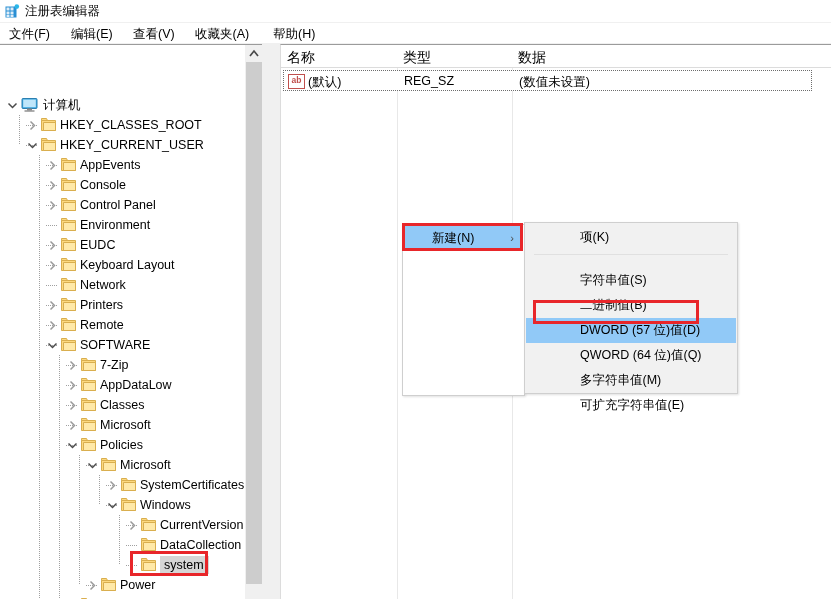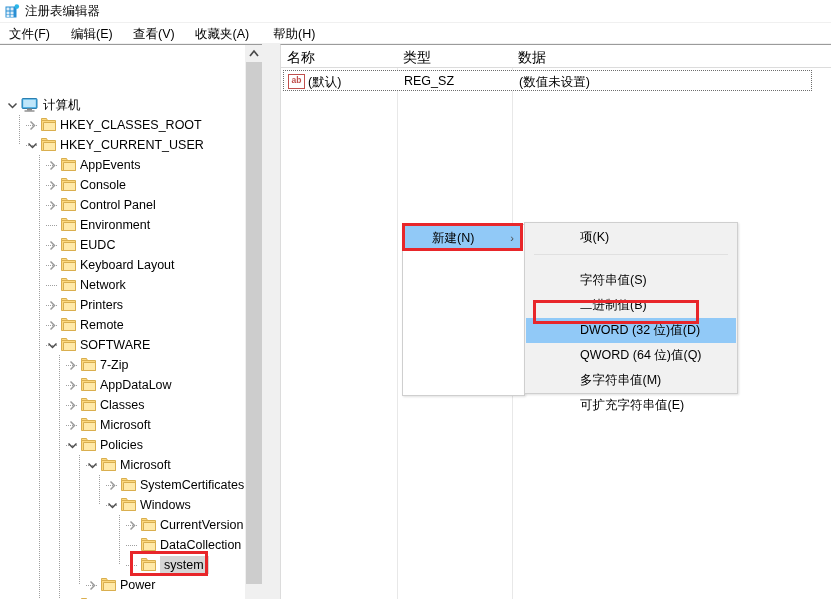--- a/index.html
+++ b/index.html
@@ -495,21 +495,21 @@
         <span class="mi-text">项(K)</span>
       </div>
       <div class="mi-sep" style="top:31px"></div>
       <div class="mi" style="top:45px">
         <span class="mi-text">字符串值(S)</span>
       </div>
       <div class="mi" style="top:70px">
         <span class="mi-text">二进制值(B)</span>
       </div>
       <div class="mi hl" style="top:95px">
-        <span class="mi-text">DWORD (32 位)值(D)</span>
+        <span class="mi-text">DWORD (57 位)值(D)</span>
       </div>
       <div class="mi" style="top:120px">
         <span class="mi-text">QWORD (64 位)值(Q)</span>
       </div>
       <div class="mi" style="top:145px">
         <span class="mi-text">多字符串值(M)</span>
       </div>
       <div class="mi" style="top:170px">
         <span class="mi-text">可扩充字符串值(E)</span>
       </div>

